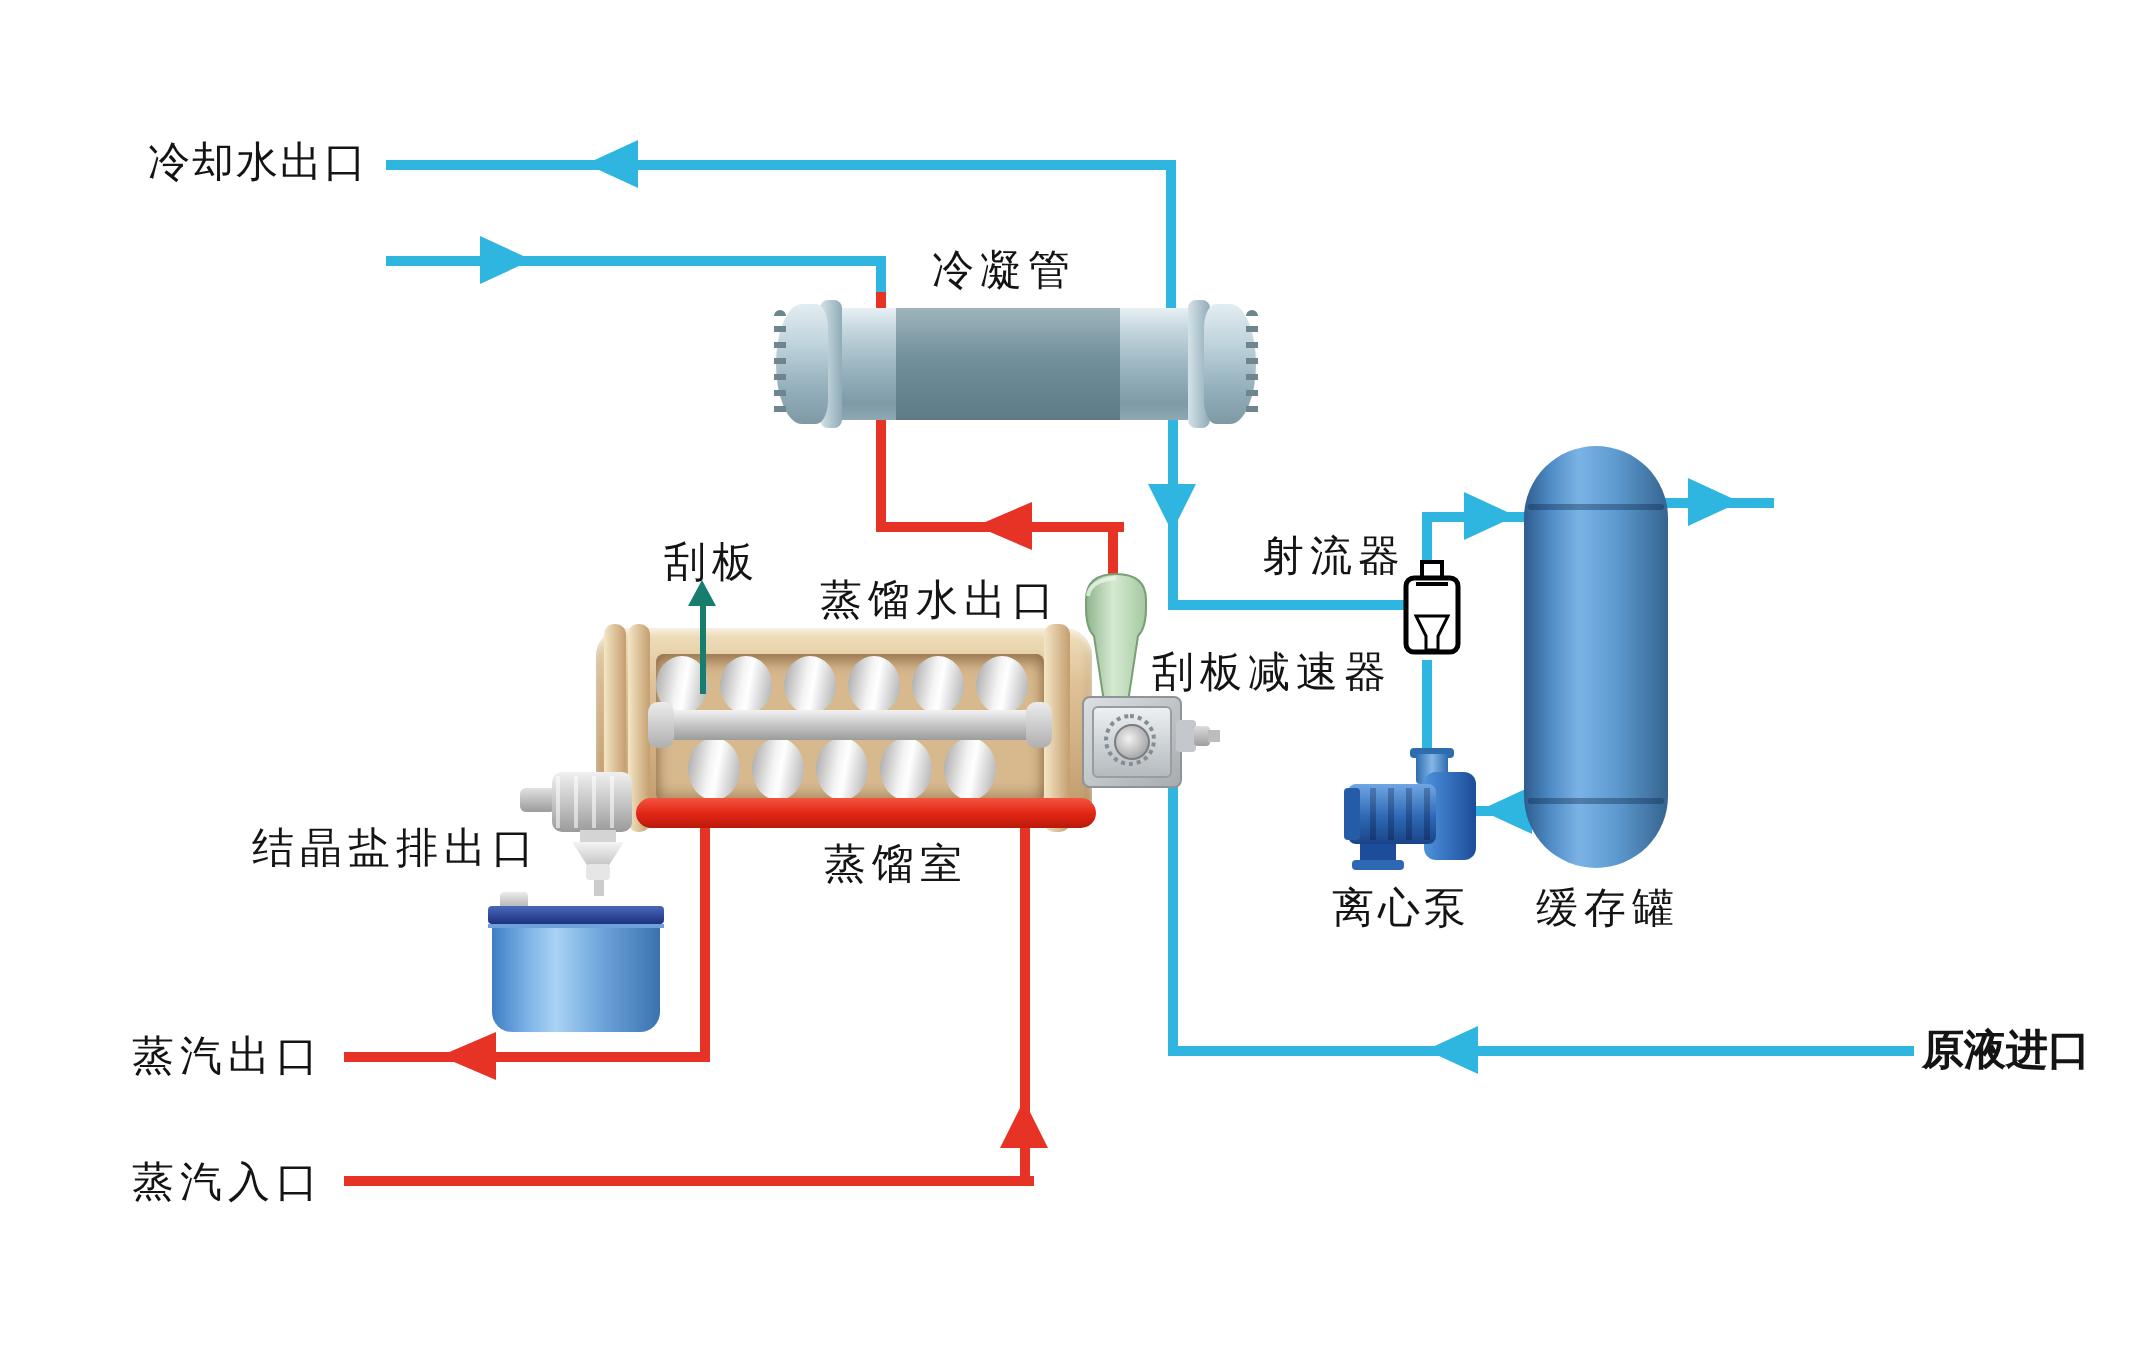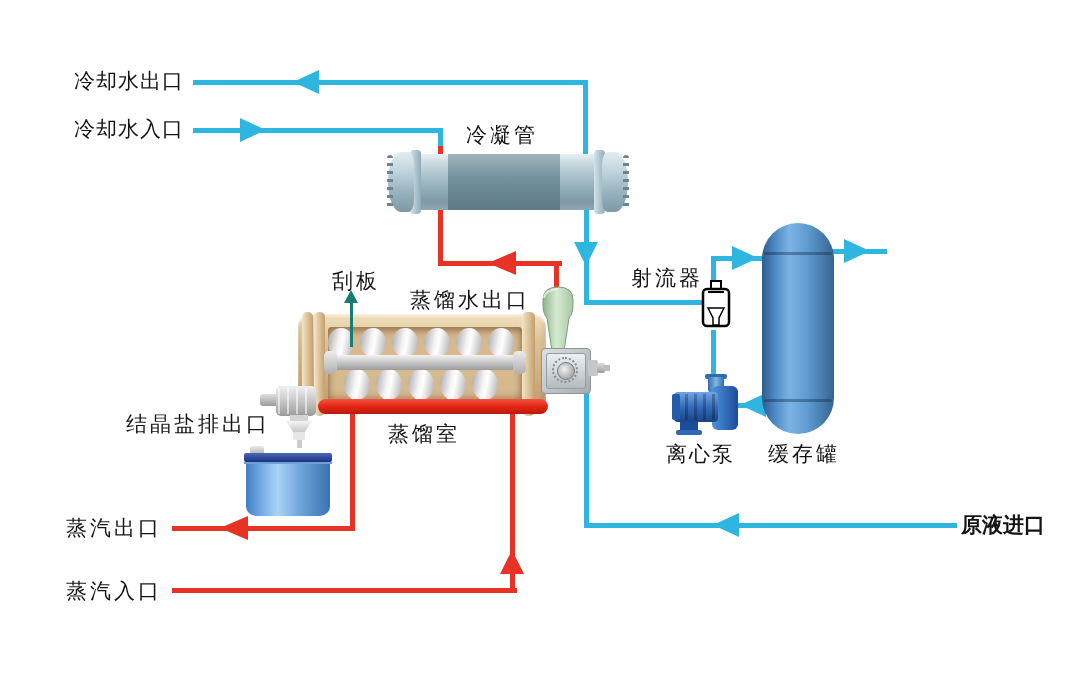--- a/index.html
+++ b/index.html
@@ -242,26 +242,26 @@
     <div class="part pp-port"></div>
     <div class="part pp-volute"></div>
     <div class="part pp-motor"></div>
     <div class="part pp-fins"></div>
     <div class="part pp-cap"></div>
     <div class="part pp-base"></div>
     <div class="part pp-foot"></div>
   </div>
 
   <div class="lbl ls1" style="left:74px;top:68px;">冷却水出口</div>
-  <div class="lbl ls1" style="left:74px;top:116px;">冷却水入口</div>
   <div class="lbl ls3" style="left:466px;top:122px;">冷凝管</div>
   <div class="lbl ls3" style="left:332px;top:268px;">刮板</div>
   <div class="lbl ls3" style="left:410px;top:287px;">蒸馏水出口</div>
   <div class="lbl ls3" style="left:631px;top:265px;">射流器</div>
+  <div class="lbl ls3" style="left:576px;top:323px;">刮板减速器</div>
   <div class="lbl ls3" style="left:126px;top:411px;">结晶盐排出口</div>
-  <div class="lbl ls3" style="left:388px;top:421px;">蒸馏室</div>
+  <div class="lbl ls3" style="left:412px;top:421px;font-family:Liberation Mono, monospace;">蒸馏室</div>
   <div class="lbl ls2" style="left:666px;top:441px;">离心泵</div>
   <div class="lbl ls3" style="left:768px;top:441px;">缓存罐</div>
   <div class="lbl ls3" style="left:66px;top:515px;">蒸汽出口</div>
   <div class="lbl ls3" style="left:66px;top:578px;">蒸汽入口</div>
   <div class="lbl ls0" style="left:961px;top:511px;font-weight:bold;">原液进口</div>
 
 </div>
 
 </body></html>

